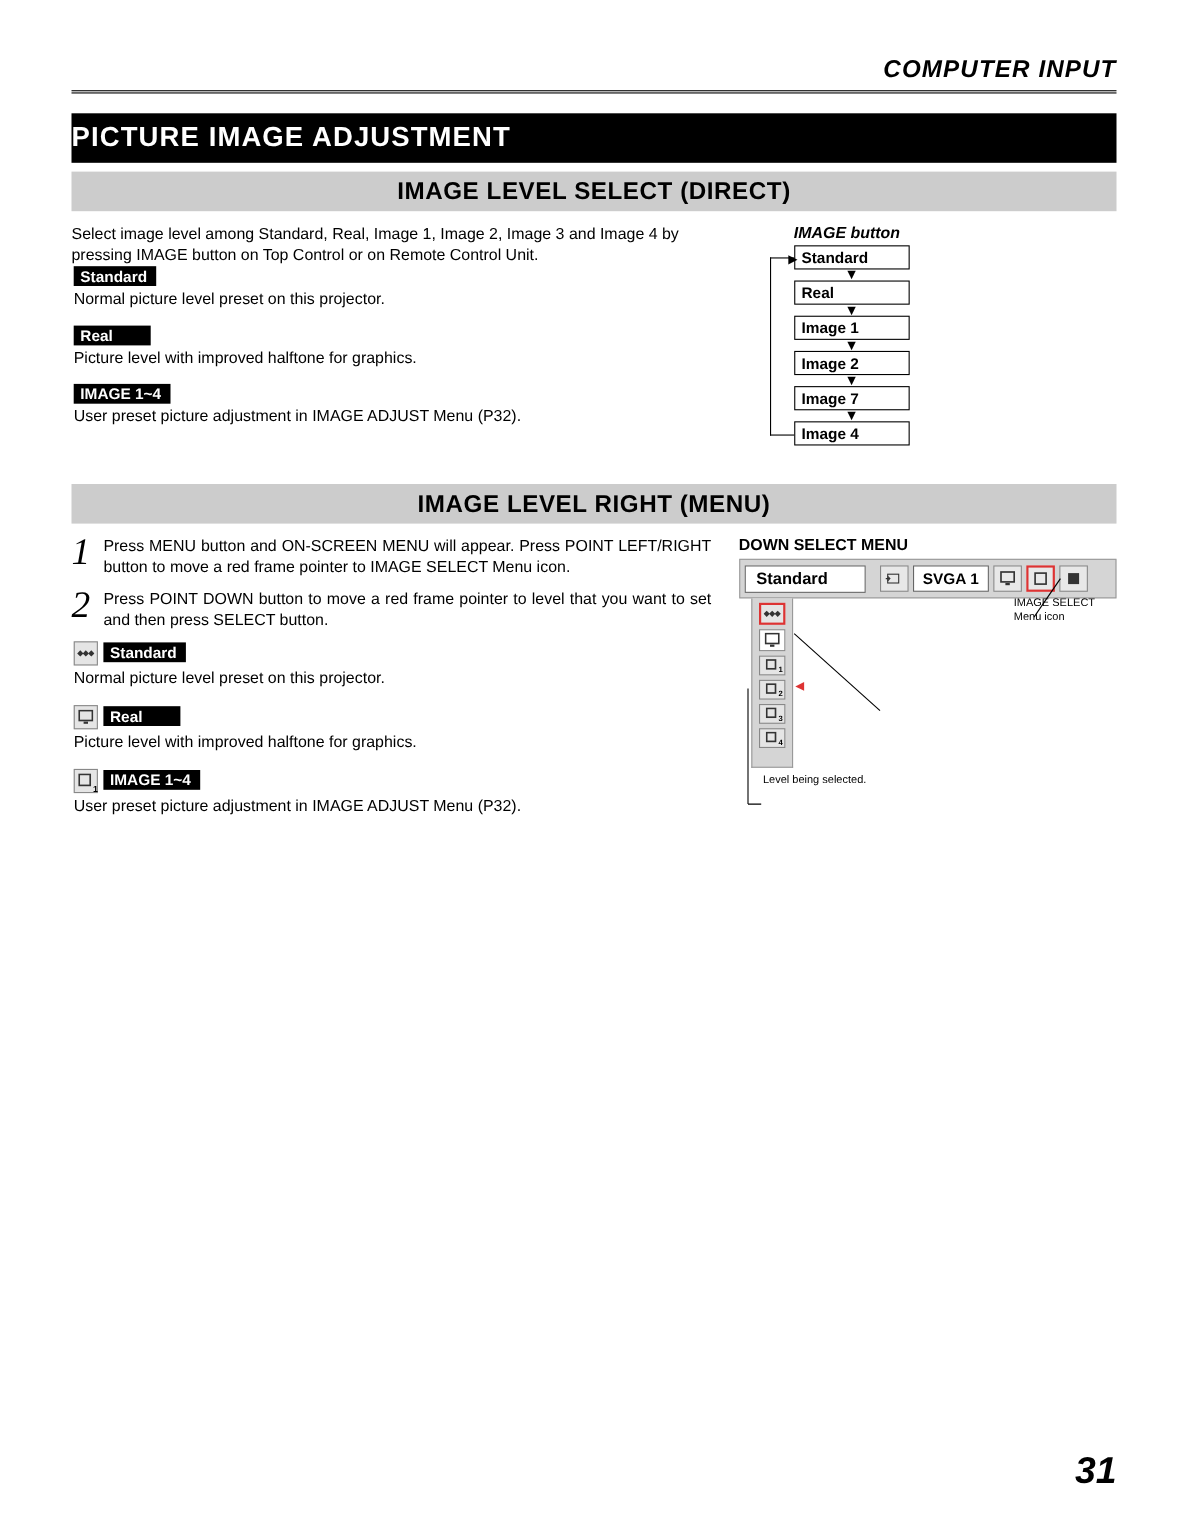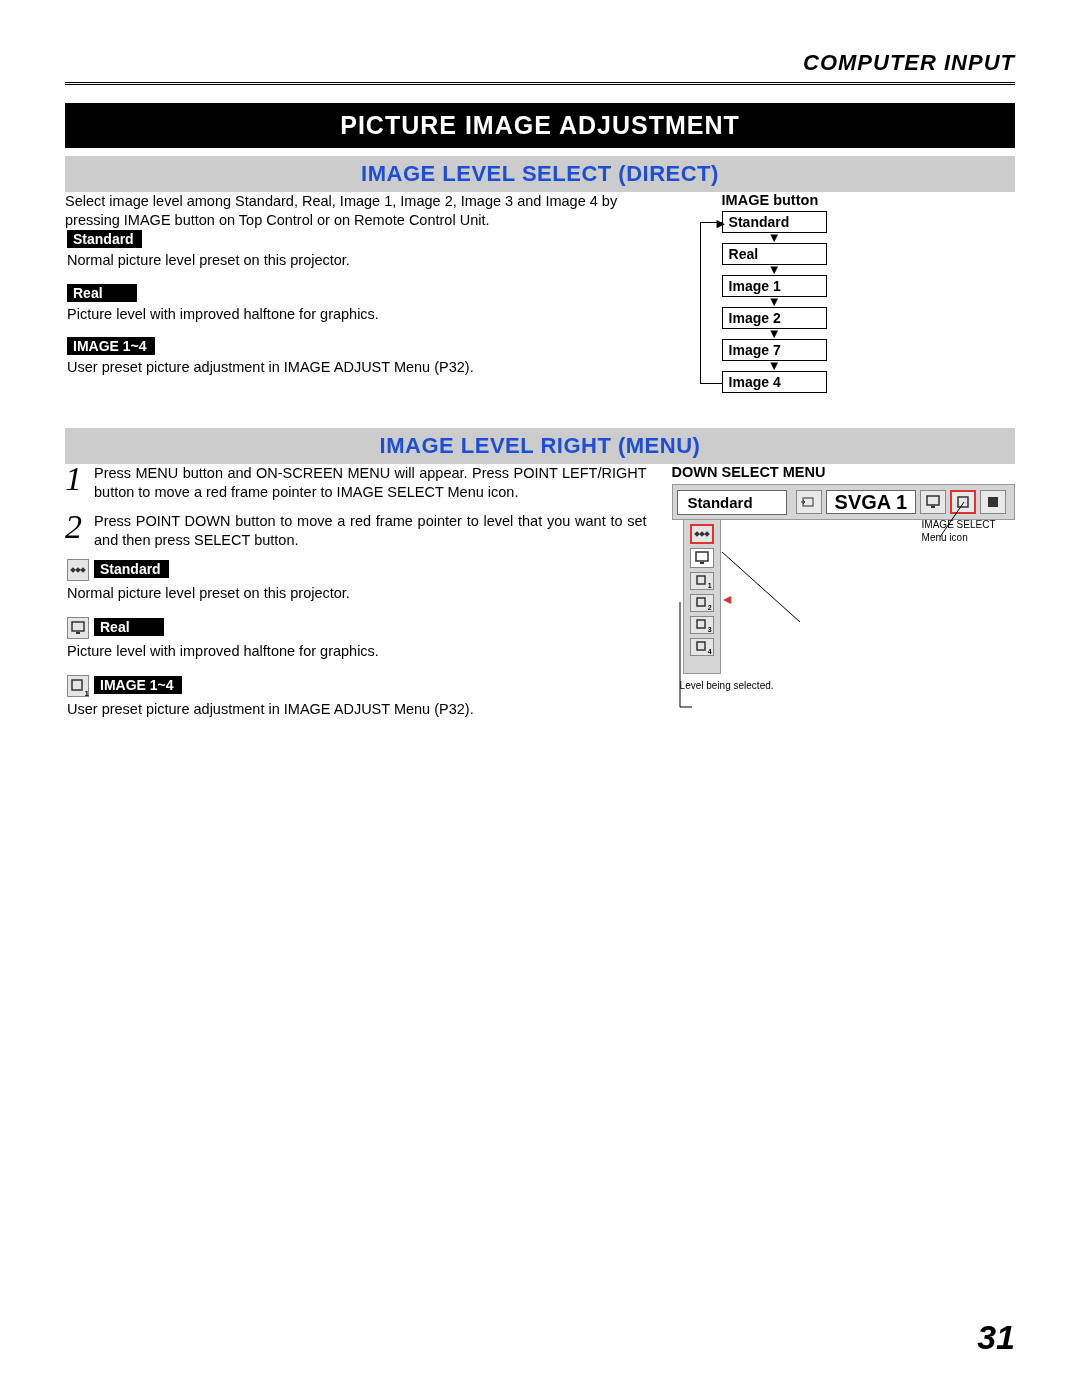--- a/index.html
+++ b/index.html
@@ -20,51 +20,50 @@
     letter-spacing: 1px;
     padding-bottom: 6px;
     border-bottom: 3px double #000;
     margin-bottom: 18px;
   }
   .title-bar {
     background: #000;
     color: #fff;
     font-weight: bold;
     font-size: 25px;
-    text-align: center;
     padding: 8px 0;
     letter-spacing: 1px;
     margin-bottom: 8px;
   }
   .subtitle-bar {
     background: #ccc;
-    color: #1d4ed8;
+    color: #000000;
     font-weight: bold;
     font-size: 22px;
     text-align: center;
     padding: 5px 0;
     letter-spacing: 0.5px;
-    margin-bottom: 0;
+    margin-bottom: 12px;
   }
   .two-col { display: flex; gap: 25px; }
   .left-col { flex: 1.05; }
   .right-col { flex: 0.62; }
   .body-text { font-size: 14.5px; line-height: 1.3; }
   .black-label {
     display: inline-block;
     background: #000;
     color: #fff;
     font-weight: bold;
     font-size: 14px;
     padding: 1px 8px 1px 6px;
     margin-bottom: 3px;
     min-width: 70px;
   }
   .indent-block { margin-left: 2px; margin-bottom: 14px; }
-  .flow-title { font-weight: bold; font-size: 14.5px; margin-bottom: 3px; margin-left: 50px; }
+  .flow-title { font-weight: bold; font-size: 14.5px; margin-bottom: 3px; margin-left: 50px; font-style: italic; }
   .flow-wrap { position: relative; margin-left: 50px; }
   .flow-box {
     border: 1px solid #000;
     font-weight: bold;
     font-size: 14px;
     padding: 2px 6px;
     width: 105px;
     background: #fff;
   }
   .flow-arrow {
@@ -97,21 +96,21 @@
     background: #fff; border: 1px solid #666; font-family: "Arial Narrow", Arial; font-weight: bold;
     font-size: 15px; padding: 3px 10px; width: 110px;
   }
   .menu-icon-box {
     background: #e8e8e8; border: 1px solid #888; width: 26px; height: 24px;
     display: inline-flex; align-items: center; justify-content: center; font-size: 12px;
   }
   .menu-icon-box.red { border: 2px solid #d33; }
   .svga-box {
     background: #fff; border: 1px solid #666; height: 24px; padding: 0 8px;
-    font-family: "Arial Narrow", Arial; font-weight: bold; font-size: 20px; display: inline-flex; align-items: center;
+    font-family: "Arial Narrow", Arial; font-weight: bold; font-size: 14px; display: inline-flex; align-items: center;
   }
   .vlist {
     background: #d5d5d5; border: 1px solid #999; border-top: none; width: 38px;
     display: flex; flex-direction: column; align-items: center; gap: 4px; padding: 4px 0 6px 0;
     margin-left: 11px;
   }
   .annot { font-size: 10px; line-height: 1.25; }
   .page-num {
     position: absolute; bottom: 40px; right: 65px;
     font-size: 34px; font-weight: bold; font-style: italic;
@@ -305,17 +304,17 @@
     <svg style="position:absolute;left:0;top:18px;pointer-events:none" width="370" height="260">
       <line x1="292" y1="20" x2="268" y2="55" stroke="#000"></line>
       <line x1="50" y1="70" x2="128" y2="140" stroke="#000"></line>
       <line x1="8" y1="120" x2="8" y2="225" stroke="#000"></line>
       <line x1="8" y1="225" x2="20" y2="225" stroke="#000"></line>
     </svg>
 
     <div class="annot" style="position:absolute;top:55px;left:250px">
       <span>IMAGE SELECT</span><br><span>Menu icon</span>
     </div>
-    <div class="annot" style="position:absolute;top:216px;left:8px">Level being selected.</div>
+    <div class="annot" style="position:absolute;top:216px;left:22px">Level being selected.</div>
   </div>
 </div>
 
 <div class="page-num">31</div>
 
 </body></html>

